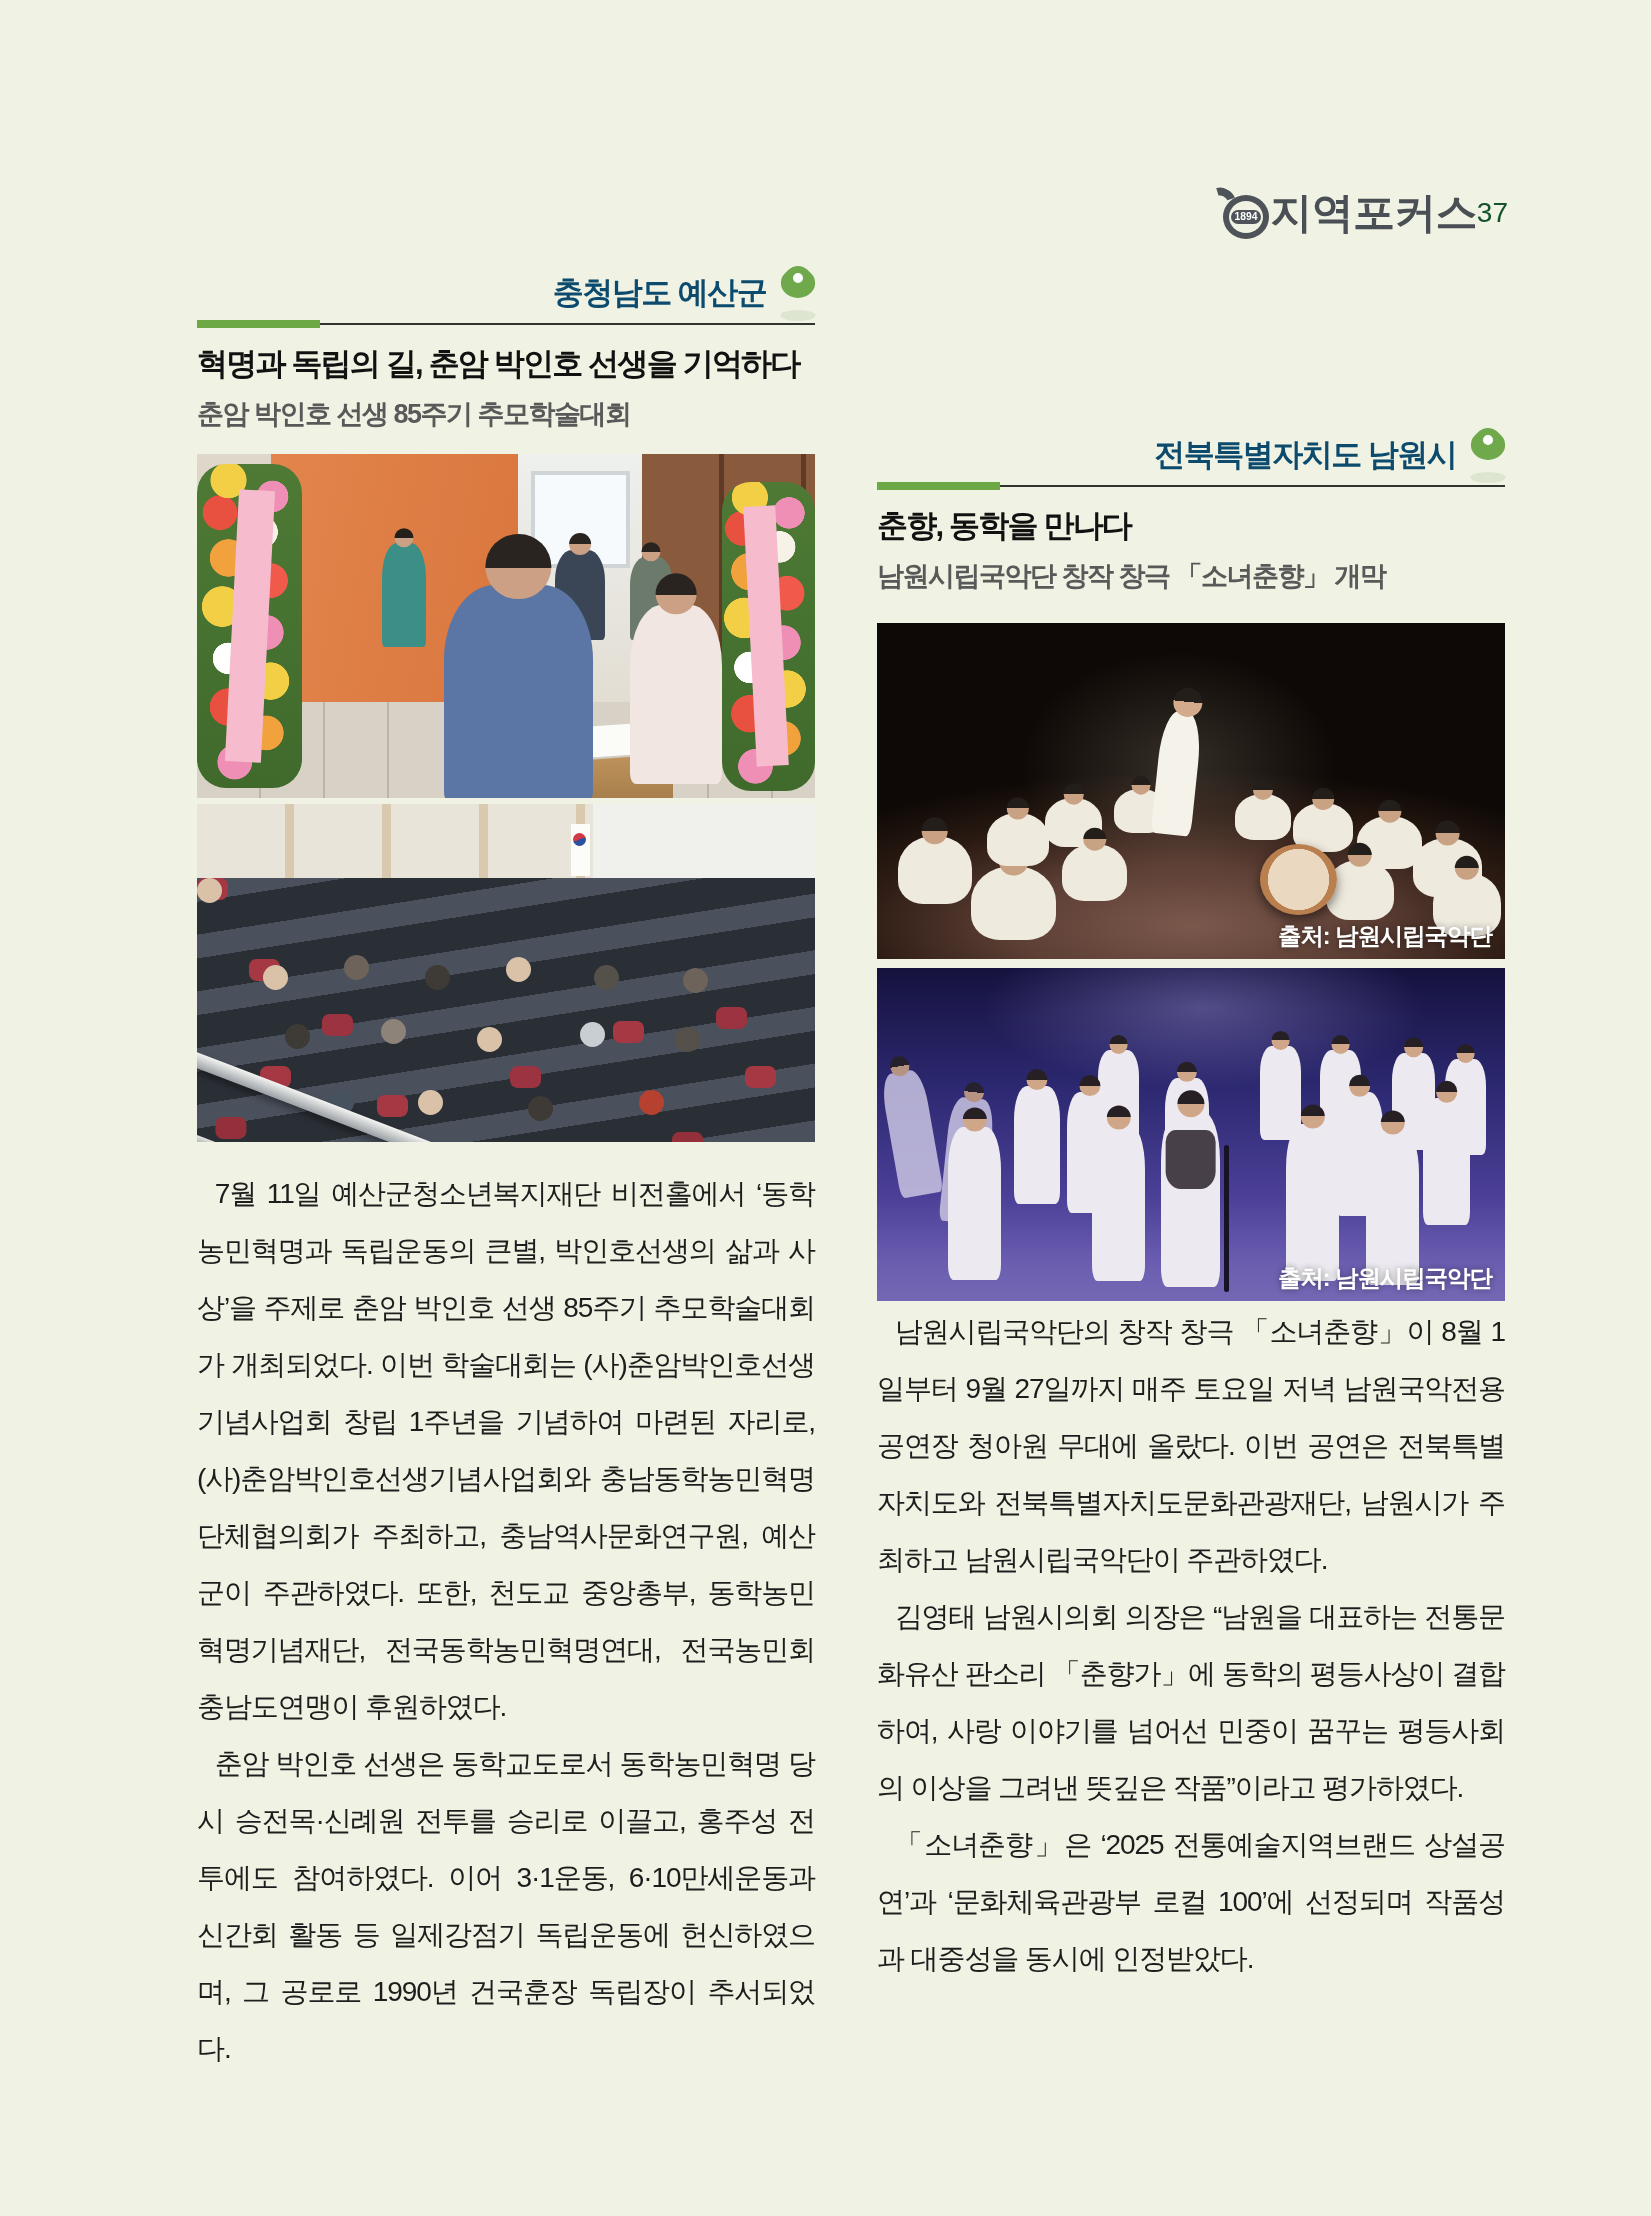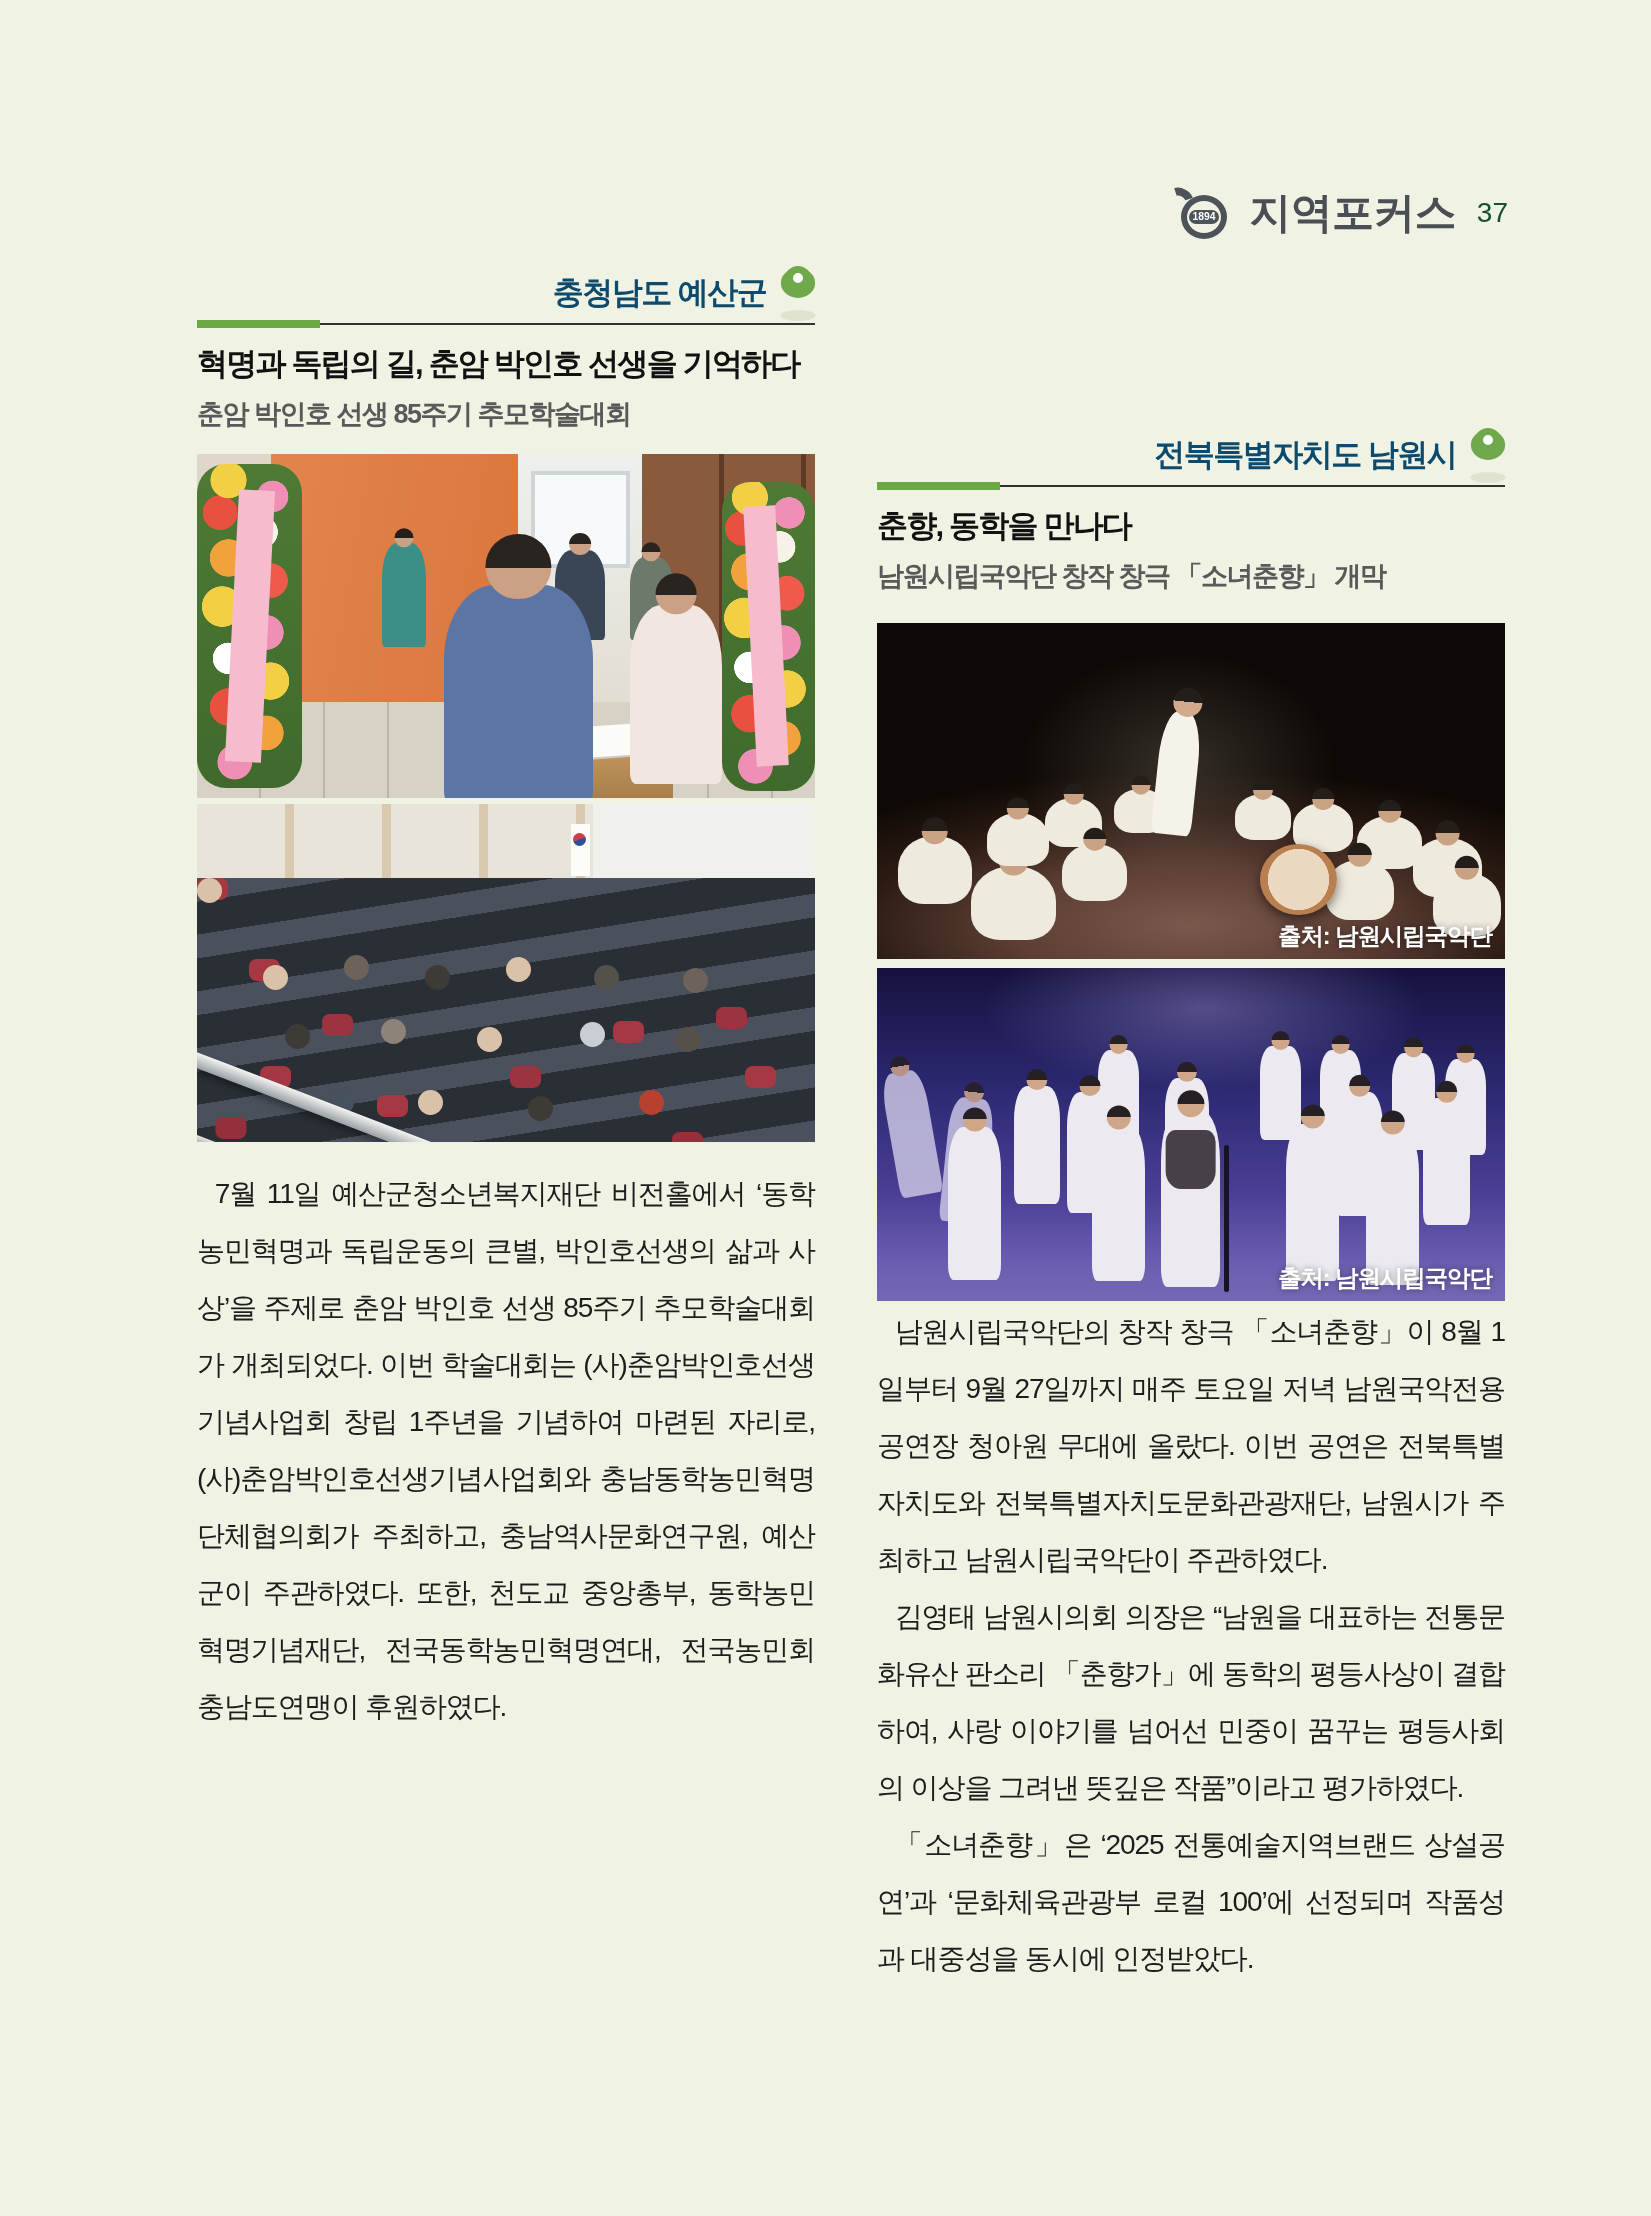--- a/index.html
+++ b/index.html
@@ -7,21 +7,21 @@
   .page {
     position:relative; width:1651px; height:2216px;
     background:#f0f3e3; overflow:hidden;
     font-family:"Liberation Sans","DejaVu Sans",sans-serif;
     color:#1e1e1e;
   }
 
   
   .page-header {
     position:absolute; top:185px; right:143px;
-    display:flex; align-items:center; gap:21px;justify-content:flex-end;
+    display:flex; align-items:center; gap:0;justify-content:flex-end;
   }
   .logo { position:relative; width:62px; height:54px; }
   .logo-ring {
     position:absolute; right:1.5px; bottom:1.5px; width:46px; height:44px;
     background:#4d5358; border-radius:50%;
   }
   .logo-tail {
     position:absolute; left:-1.5px; top:1.5px; width:29px; height:25px;
     border:8px solid #4d5358; border-color:#4d5358 transparent transparent transparent;
     border-radius:50%; transform:rotate(28deg);
@@ -343,20 +343,21 @@
       <div class="ph2-flag"></div>
       <div class="ph2-stagefloor"></div>
       <div class="ph2-podium"></div>
       <div class="ph2-seats"></div>
       <div class="ph2-rail"></div>
       <div class="ph2-rail2"></div>
     </div>
 
     <div class="body-text">
       <p>7월 11일 예산군청소년복지재단 비전홀에서 ‘동학농민혁명과 독립운동의 큰별, 박인호선생의 삶과 사상’을 주제로 춘암 박인호 선생 85주기 추모학술대회가 개최되었다. 이번 학술대회는 (사)춘암박인호선생기념사업회 창립 1주년을 기념하여 마련된 자리로, (사)춘암박인호선생기념사업회와 충남동학농민혁명단체협의회가 주최하고, 충남역사문화연구원, 예산군이 주관하였다. 또한, 천도교 중앙총부, 동학농민혁명기념재단, 전국동학농민혁명연대, 전국농민회충남도연맹이 후원하였다.</p>
+      <p>춘암 박인호 선생은 동학교도로서 동학농민혁명 당시 승전목·신례원 전투를 승리로 이끌고, 홍주성 전투에도 참여하였다. 이어 3·1운동, 6·10만세운동과 신간회 활동 등 일제강점기 독립운동에 헌신하였으며, 그 공로로 1990년 건국훈장 독립장이 추서되었다.</p>
     </div>
   </div>
 
   <div class="article right">
     <div class="loc-row">
       <span class="loc-label">전북특별자치도 남원시</span>
       <span class="pin">
         <span class="pin-shadow"></span>
         <span class="pin-head"></span>
         <span class="pin-hole"></span>

